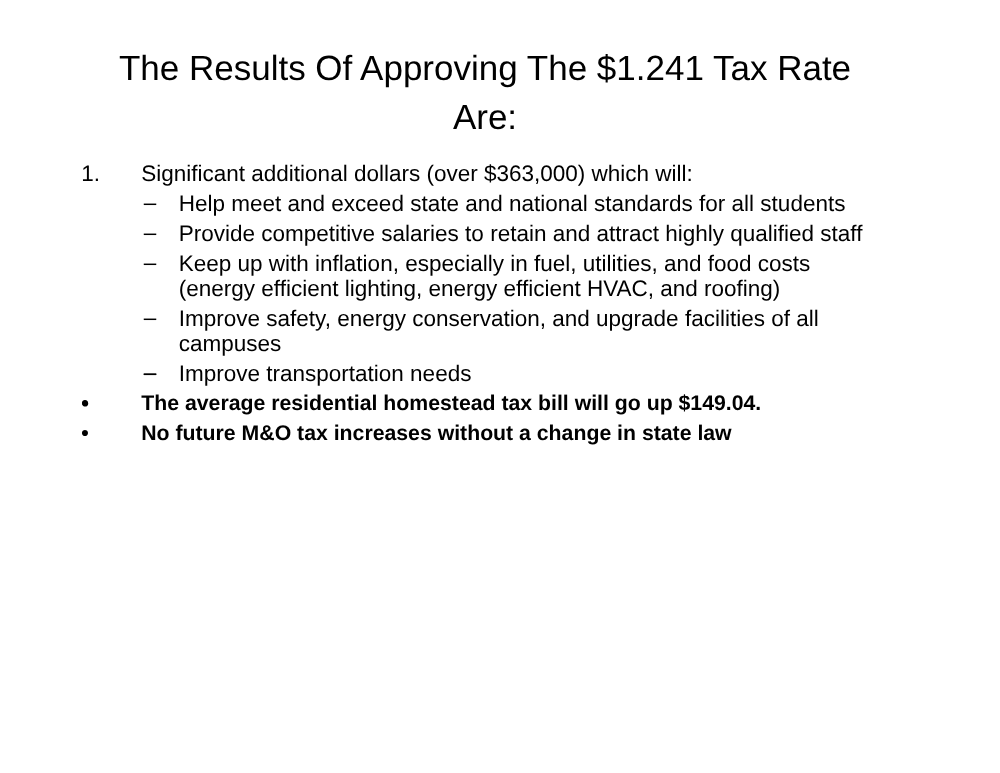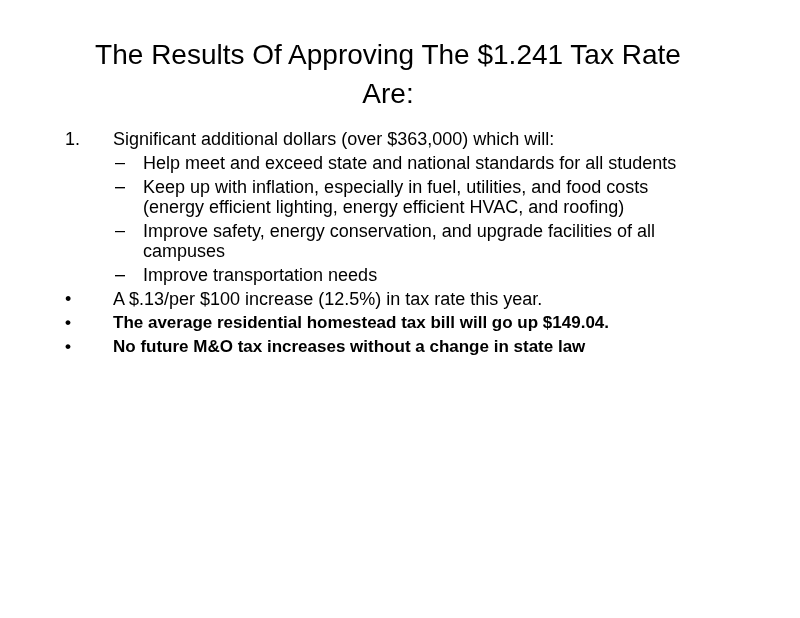--- a/index.html
+++ b/index.html
@@ -61,20 +61,21 @@
     <span class="li-text">Significant additional dollars (over $363,000) which will:</span>
   </div>
 
   <div class="li lvl2">
     <span class="marker">–</span>
     <span class="li-text">Help meet and exceed state and national standards for all students</span>
   </div>
 
   <div class="li lvl2">
     <span class="marker">–</span>
+    <span class="li-text">Provide competitive salaries to retain and attract highly qualified staff</span>
   </div>
 
   <div class="li lvl2">
     <span class="marker">–</span>
     <span class="li-text">Keep up with inflation, especially in fuel, utilities, and food costs (energy efficient lighting, energy efficient HVAC, and roofing)</span>
   </div>
 
   <div class="li lvl2">
     <span class="marker">–</span>
     <span class="li-text">Improve safety, energy conservation, and upgrade facilities of all campuses</span>
@@ -84,21 +85,20 @@
     <span class="marker">–</span>
   </div>
 
   <div class="li lvl2">
     <span class="marker">–</span>
     <span class="li-text">Improve transportation needs</span>
   </div>
 
   <div class="li lvl1">
     <span class="marker">•</span>
-    <span class="li-text">A $.13/per $100 increase (12.5%) in tax rate this year.</span>
   </div>
 
   <div class="li lvl1 bold">
     <span class="marker">•</span>
     <span class="li-text">The average residential homestead tax bill will go up $149.04.</span>
   </div>
 
   <div class="li lvl1 bold">
     <span class="marker">•</span>
     <span class="li-text">No future M&amp;O tax increases without a change in state law</span>

